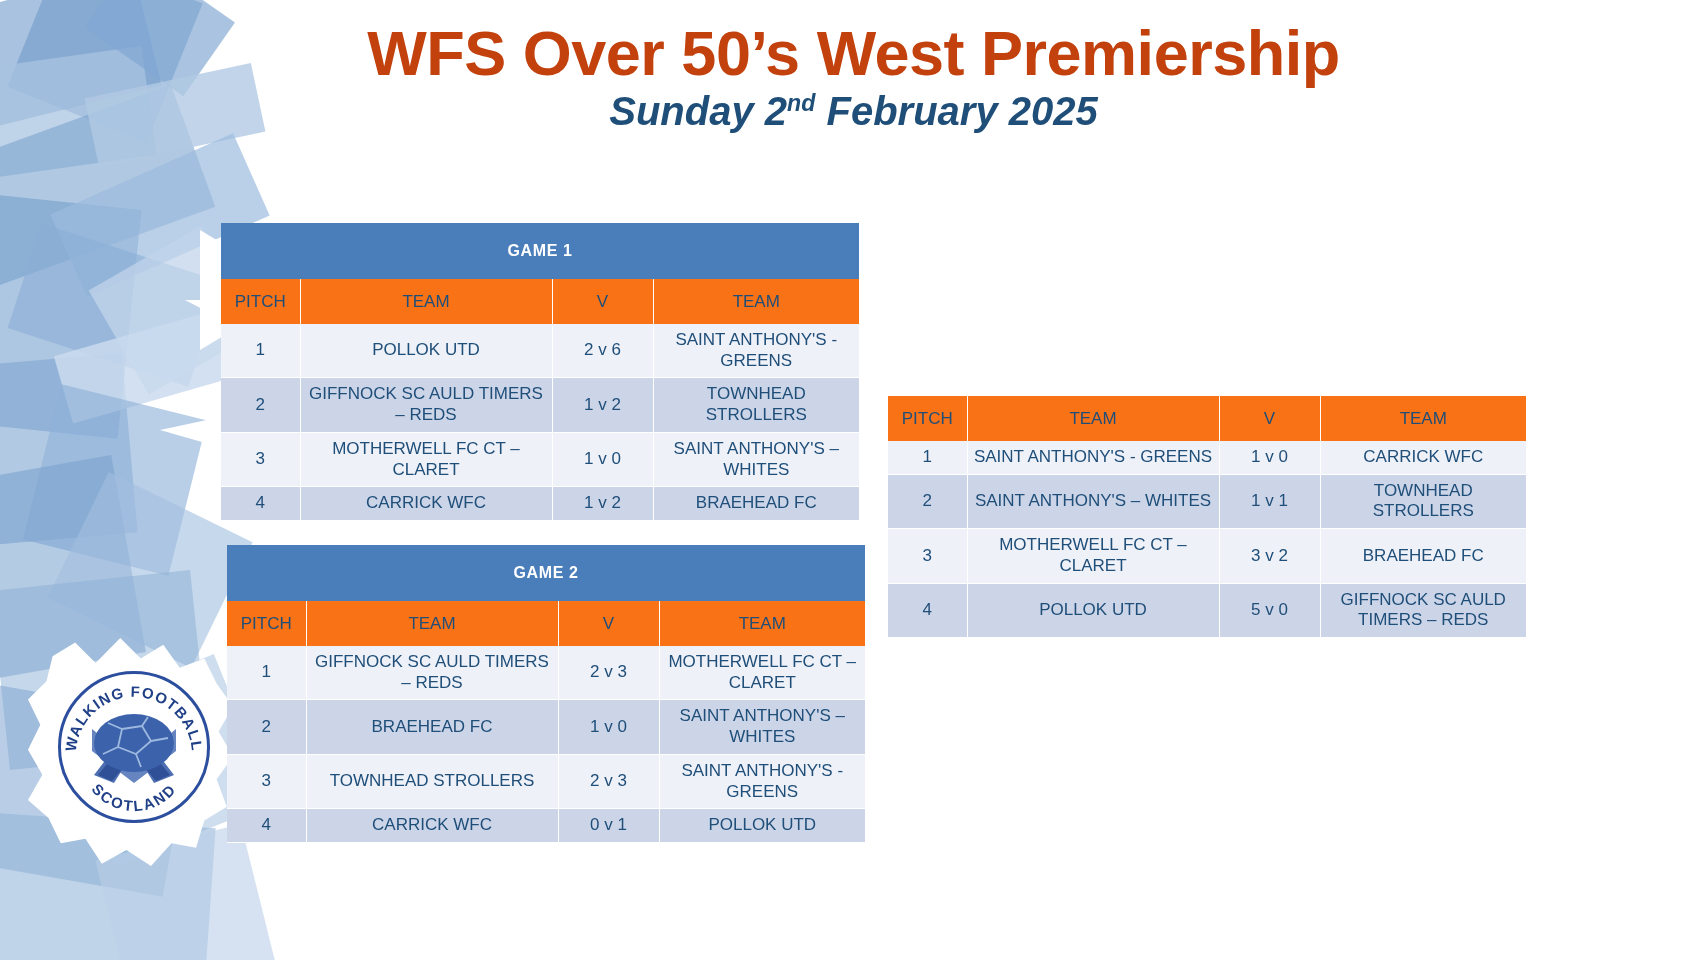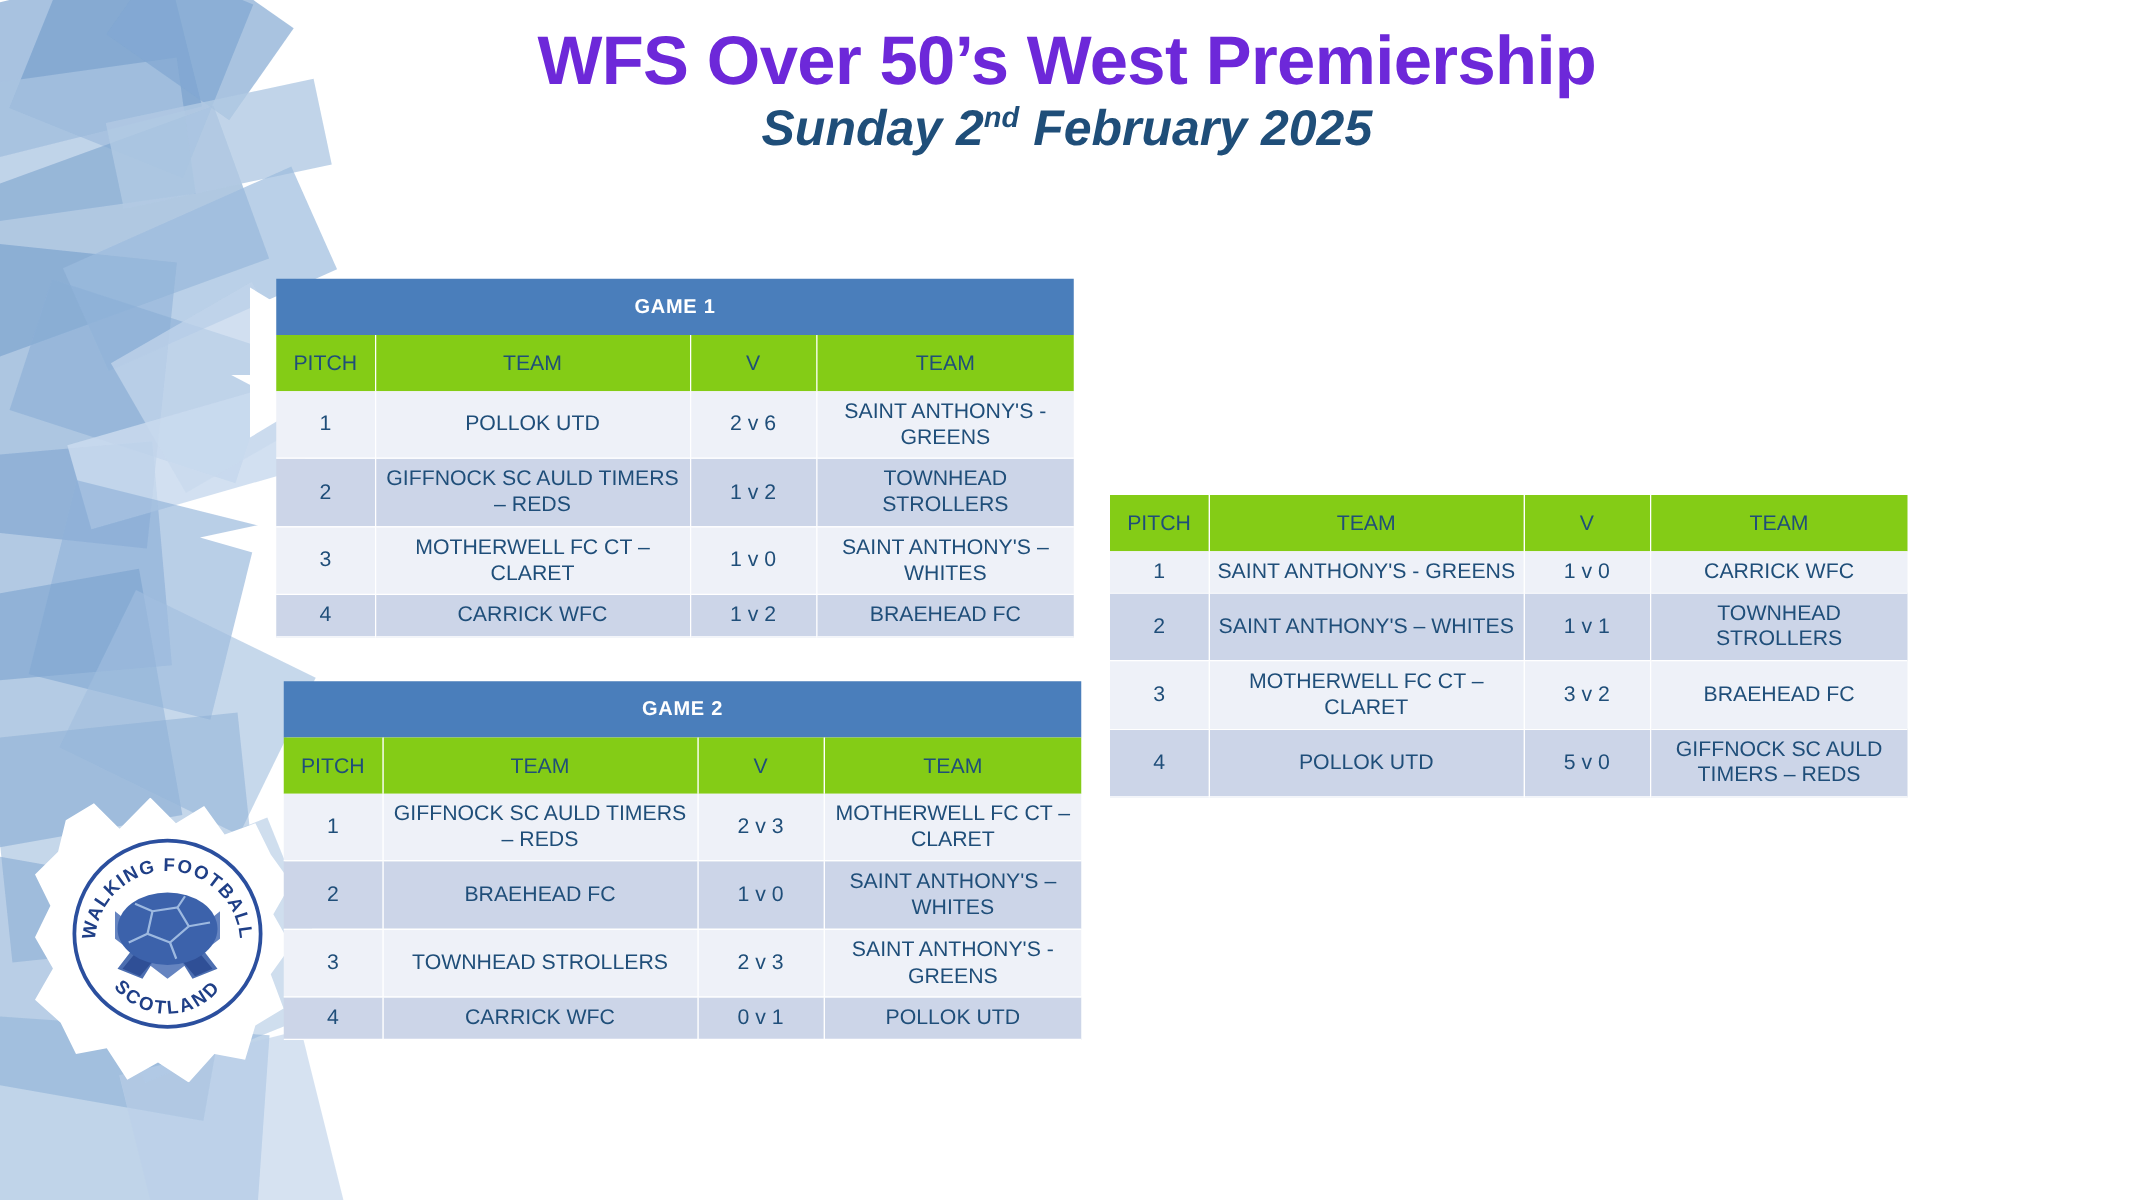--- a/index.html
+++ b/index.html
@@ -29,38 +29,38 @@
     background:#ffffff;border:3px solid #ffffff;
   }
   .badge-ring{
     position:absolute;left:0;top:0;width:100%;height:100%;border-radius:50%;
     border:3px solid #2b4f9e;box-sizing:border-box;
   }
   .badge svg{position:absolute;left:0;top:0;}
   
   #header{position:absolute;left:0;top:0;width:1707px;text-align:center;}
   #main-title{
-    font-size:55px;font-weight:bold;color:#6d28d9;
+    font-size:63px;font-weight:bold;color:#c2410c;
     letter-spacing:-0.5px;line-height:1.05;margin-top:20px;
     font-family:"Liberation Sans", sans-serif;
   }
   .subtitle{
     font-size:40px;font-style:italic;color:#1f4e79;font-weight:600;
     line-height:1.25;font-family:Liberation Sans, sans-serif;
   }
   .subtitle sup{font-size:0.58em;vertical-align:super;}
   
   .tbl{position:absolute;border-collapse:collapse;table-layout:fixed;}
   .tbl .title-row td{
     background:#4a7ebb;color:#ffffff;text-align:center;
     font-size:16px;font-weight:bold;letter-spacing:.6px;
-    height:45px;padding:0;
+    height:56px;padding:0;
   }
   .tbl .head-row td{
-    background:#84cc16;color:#1f4e79;text-align:center;
+    background:#f97316;color:#1f4e79;text-align:center;
     font-size:17px;height:45px;padding:0;
     border-right:1px solid #ffffff;
   }
   .tbl .head-row td:last-child{border-right:none;}
   .tbl tbody td{
     color:#1f4e79;text-align:center;font-size:17px;
     padding:6px 4px;line-height:1.22;
     border-right:1px solid #ffffff;border-bottom:1px solid #ffffff;
   }
   .tbl tbody td:last-child{border-right:none;}

